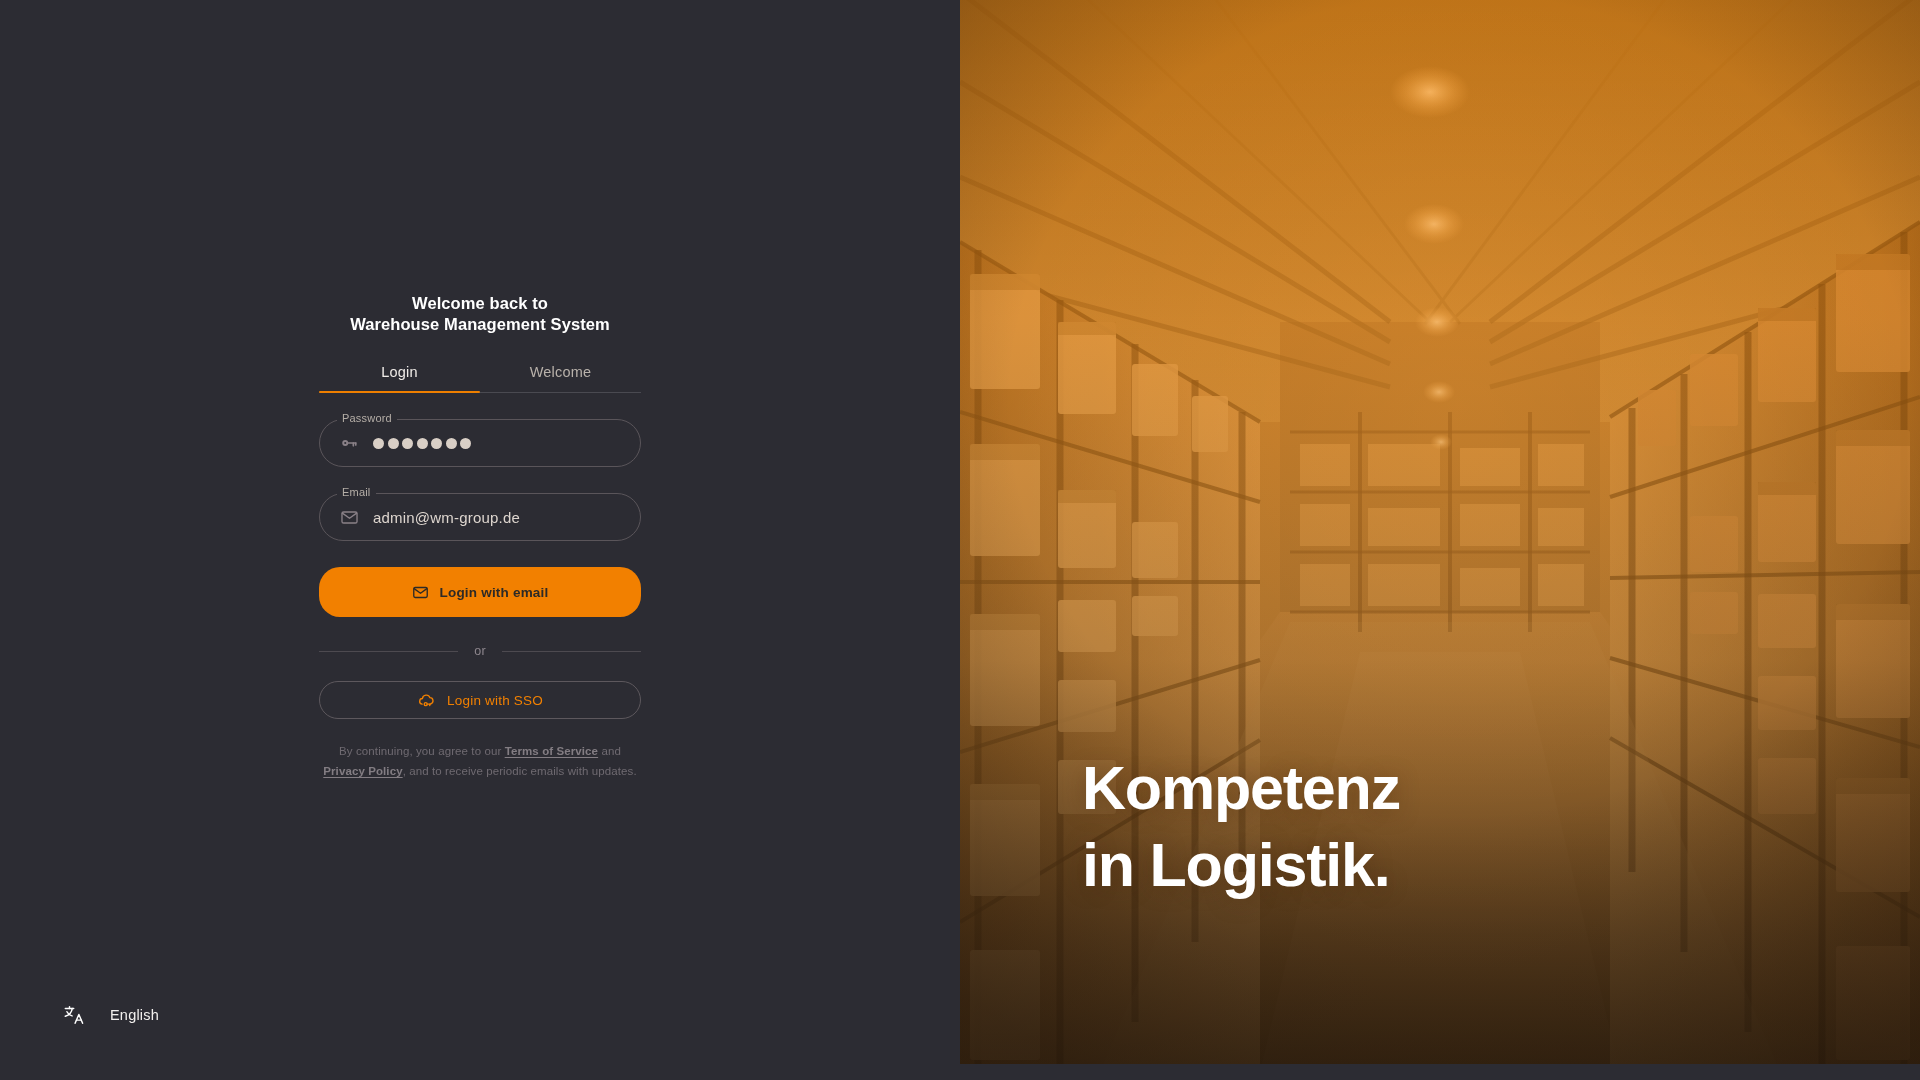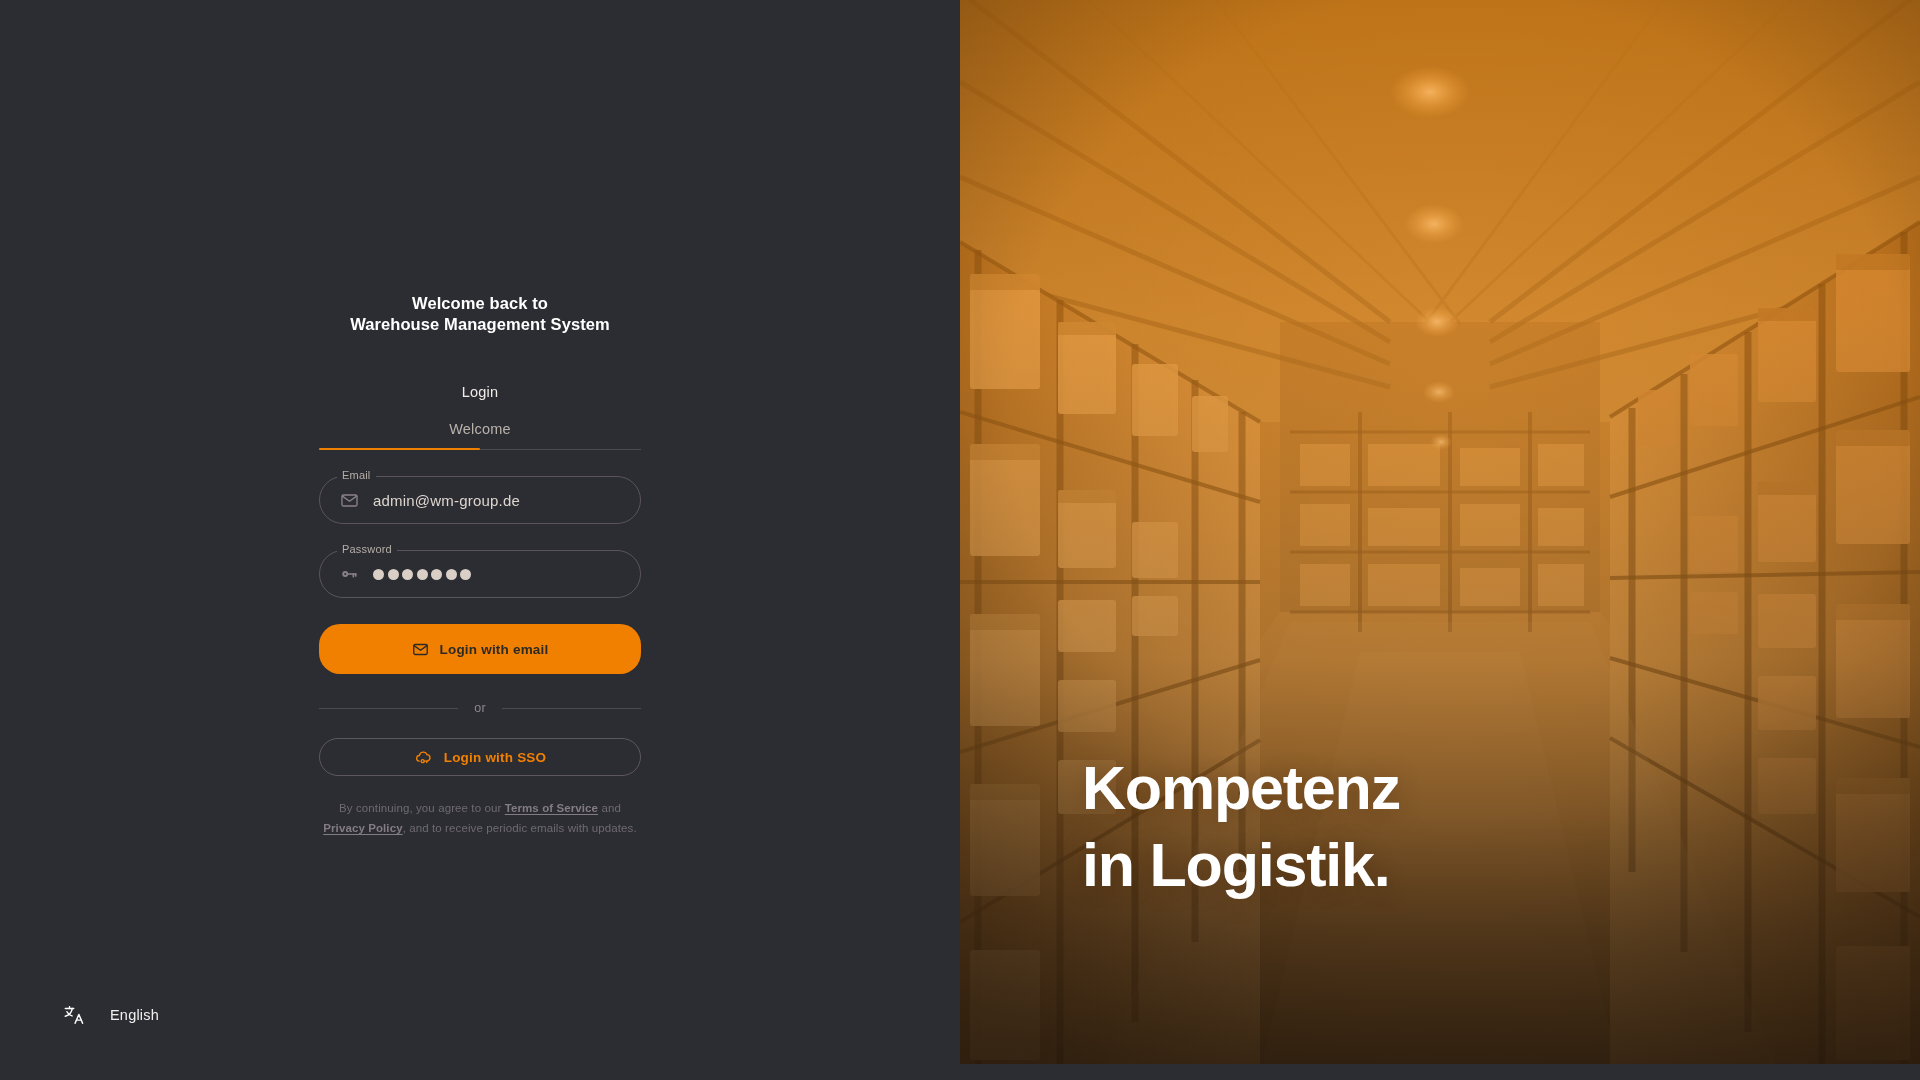--- a/index.html
+++ b/index.html
@@ -85,31 +85,30 @@
     width: 322px;
   }
 
   .welcome {
     text-align: center;
     color: #ffffff;
     font-size: 16.5px;
     font-weight: 700;
     line-height: 20.5px;
     letter-spacing: 0.1px;
-    margin-bottom: 41px;
+    margin-bottom: 21px;
   }
 
   
   .tabs {
     position: relative;
     display: flex;
     width: 100%;
     border-bottom: 1px solid #4a4a51;
     margin-bottom: 26px;
-    flex-direction: column;
   }
   .tab {
     flex: 1 1 50%;
     text-align: center;
     padding: 9px 0 12px 0;
     font-size: 14.5px;
     font-weight: 500;
     color: #b9b2ab;
     cursor: pointer;
     background: none;
@@ -237,21 +236,21 @@
   
   .btn-secondary {
     width: 100%;
     height: 38px;
     border: 1px solid #5d585d;
     border-radius: 21px;
     background: transparent;
     color: #f28000;
     font-family: inherit;
     font-size: 13.5px;
-    font-weight: 700;
+    font-weight: 400;
     letter-spacing: 0.2px;
     display: flex;
     align-items: center;
     justify-content: center;
     gap: 11px;
     cursor: pointer;
   }
 
   
   .legal {
@@ -353,34 +352,20 @@
 
       <div class="welcome">
         <div>Welcome back to</div>
         <div>Warehouse Management System</div>
       </div>
 
       <div class="tabs">
         <button class="tab active">Login</button>
         <button class="tab">Welcome</button>
         <div class="tab-indicator"></div>
-      </div>
-
-      <div class="field">
-        <div class="field-outline"></div>
-        <div class="field-label">Email</div>
-        <div class="field-inner">
-          <span class="field-icon">
-            <svg width="19" height="19" viewBox="0 0 24 24" fill="none" stroke="currentColor" stroke-width="1.7" stroke-linecap="round" stroke-linejoin="round">
-              <rect x="2.5" y="5" width="19" height="14" rx="2"></rect>
-              <path d="M3 6.5l9 6.5 9-6.5"></path>
-            </svg>
-          </span>
-          <input class="field-input" type="text" value="admin@wm-group.de" style="">
-        </div>
       </div>
 
       <div class="field">
         <div class="field-outline"></div>
         <div class="field-label">Password</div>
         <div class="field-inner">
           <span class="field-icon">
             <svg width="20" height="20" viewBox="0 0 24 24" fill="none" stroke="currentColor" stroke-width="2" stroke-linecap="round" stroke-linejoin="round">
               <circle cx="7.5" cy="12" r="3.6" fill="currentColor" stroke="none"></circle>
               <circle cx="7.5" cy="12" r="1.3" fill="#2c2c33" stroke="none"></circle>
@@ -391,20 +376,34 @@
           </span>
           <div class="pw-dots">
               <span class="dot"></span>
               <span class="dot"></span>
               <span class="dot"></span>
               <span class="dot"></span>
               <span class="dot"></span>
               <span class="dot"></span>
               <span class="dot"></span>
             </div>
+        </div>
+      </div>
+
+      <div class="field">
+        <div class="field-outline"></div>
+        <div class="field-label">Email</div>
+        <div class="field-inner">
+          <span class="field-icon">
+            <svg width="19" height="19" viewBox="0 0 24 24" fill="none" stroke="currentColor" stroke-width="1.7" stroke-linecap="round" stroke-linejoin="round">
+              <rect x="2.5" y="5" width="19" height="14" rx="2"></rect>
+              <path d="M3 6.5l9 6.5 9-6.5"></path>
+            </svg>
+          </span>
+          <input class="field-input" type="text" value="admin@wm-group.de" style="">
         </div>
       </div>
 
       <button class="btn-primary">
         <span style="display:flex;align-items:center;">
           <svg width="17" height="17" viewBox="0 0 24 24" fill="none" stroke="currentColor" stroke-width="1.9" stroke-linecap="round" stroke-linejoin="round">
             <rect x="2.5" y="5" width="19" height="14" rx="2"></rect>
             <path d="M3 6.5l9 6.5 9-6.5"></path>
           </svg>
         </span>

